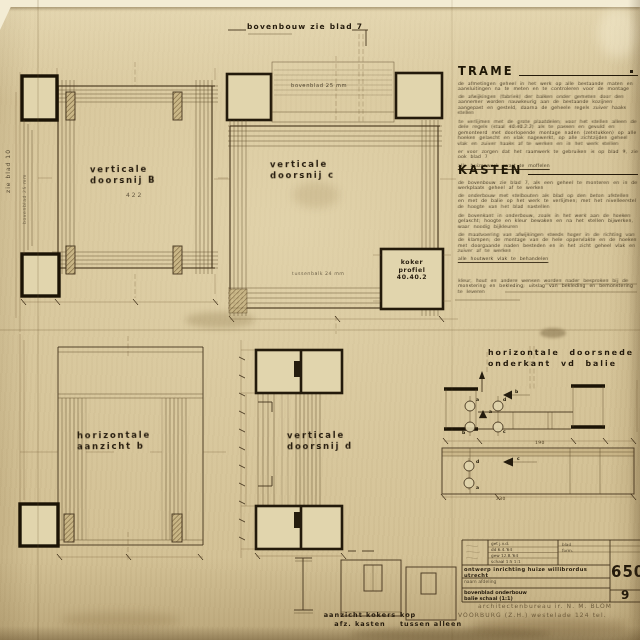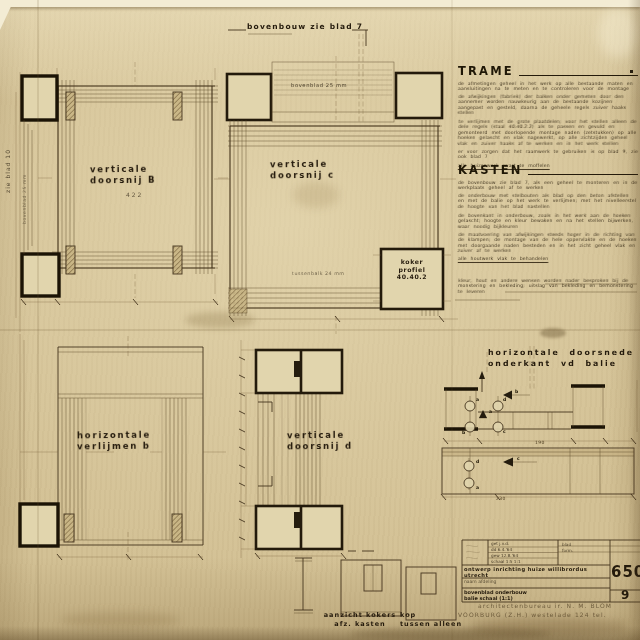--- a/index.html
+++ b/index.html
@@ -171,21 +171,21 @@
 profiel
 40.40.2</div>
   <div class="hand" style="left:292px;top:272px;font:400 4.8px/1 'DejaVu Sans',sans-serif;letter-spacing:.5px;opacity:.6;">tussenbalk 24 mm</div>
   <div class="hand" style="left:126px;top:192px;font:400 6px/1 'DejaVu Sans',sans-serif;opacity:.7;">4    2    2</div>
 
   <div class="hand lbl" style="left:90px;top:164px;">verticale
 doorsnij B</div>
   <div class="hand lbl" style="left:270px;top:159px;">verticale
 doorsnij c</div>
   <div class="hand lbl" style="left:77px;top:430px;">horizontale
-verlijmen b</div>
+aanzicht b</div>
   <div class="hand lbl" style="left:287px;top:430px;">verticale
 doorsnij d</div>
   <div class="hand" style="left:488px;top:348px;font:700 7.8px/1.35 'DejaVu Sans',sans-serif;letter-spacing:2px;word-spacing:5px;">horizontale doorsnede
 onderkant  vd  balie</div>
   <div class="hand lbl-s" style="left:318px;top:611px;width:84px;text-align:center;">aanzicht kokers
 afz. kasten</div>
   <div class="hand lbl-s" style="left:400px;top:611px;width:70px;">kop
 tussen alleen</div>
 
   <div class="note" style="top:66px;">

